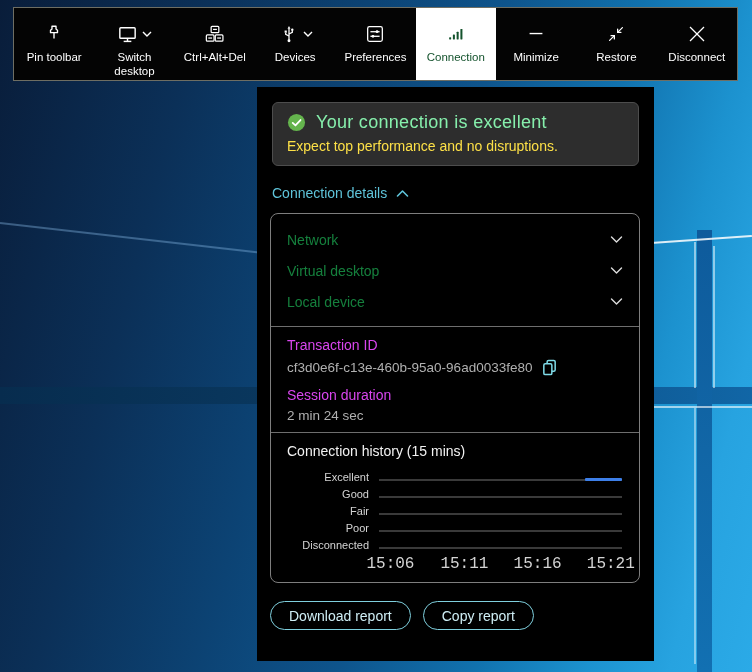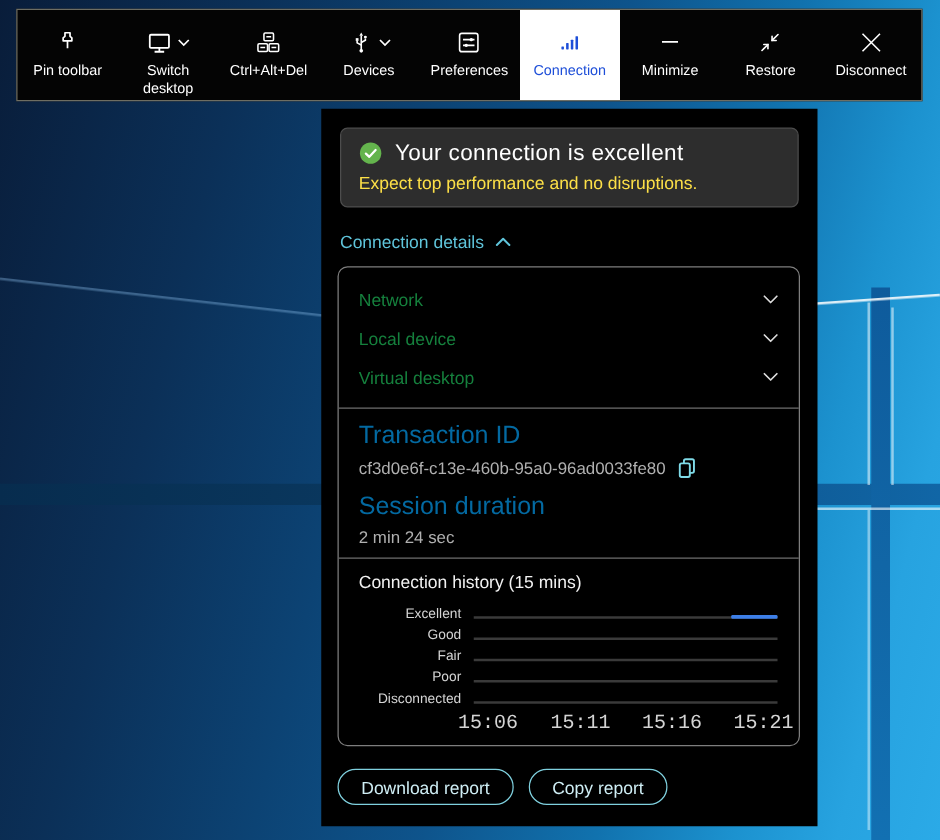--- a/index.html
+++ b/index.html
@@ -20,46 +20,46 @@
   .wp-line-v2 { left:713px; width:2px; top:246px; height:142px; opacity:.6; }
   .wp-line-v3 { left:694px; width:2px; top:408px; bottom:8px; opacity:.5; }
   .wp-beam { position:absolute; left:0; top:222px; width:270px; height:2px;
     background:rgba(140,190,235,.38); transform:rotate(6.5deg); transform-origin:left center; filter:blur(.5px); }
 
   
   .toolbar { position:absolute; left:13px; top:7px; width:725px; height:74px; z-index:10;
     background:#040404; border:1px solid #6e6e63; display:flex; }
   .tb-item { flex:1 1 0; display:flex; flex-direction:column; align-items:center;
     padding-top:9px; color:#fff; cursor:pointer; }
-  .tb-item.selected { background:#ffffff; color:#1d4ed8; }
+  .tb-item.selected { background:#ffffff; color:#14532d; }
   .tb-icon-row { height:34px; display:flex; align-items:center; justify-content:center; gap:3px; }
   .tb-label { font-size:11.5px; line-height:1.2; text-align:center; max-width:76px; }
   .tb-item svg { display:block; }
 
   
   .panel { position:absolute; left:257px; top:87px; width:397px; height:574px;
     background:#000; z-index:5; color:#f2f2f2; overflow:hidden; }
 
   .status-banner { margin:15px 15px 0; background:#2d2d2d; border:1px solid #4d4d4d;
     border-radius:6px; padding:9px 14px 11px; }
   .status-title-row { display:flex; align-items:center; gap:10px; }
-  .status-title { font-size:18px; color:#ffffff; letter-spacing:.3px; }
+  .status-title { font-size:18px; color:#86efac; letter-spacing:.3px; }
   .status-subtitle { margin-top:5px; font-size:14px; color:#fde047; }
 
   .details-toggle { margin:19px 15px 0; display:flex; align-items:center; gap:9px;
     color:#5fc4da; font-size:14px; cursor:pointer; width:max-content; }
 
   .details-box { margin:12px 14px 0 13px; border:1px solid #7e7e7e; border-radius:8px;
     padding:10px 16px 12px; }
   .acc-row { display:flex; align-items:center; justify-content:space-between;
     height:31px; cursor:pointer; }
   .acc-label { font-size:14px; color:#15803d; }
   .divider { border:0; height:1px; background:#6e6e6e; margin:9px -16px; }
 
-  .kv-label { font-size:20px; color:#0369a1; margin-top:10px; }
+  .kv-label { font-size:14px; color:#d946ef; margin-top:10px; }
   .kv-value { font-size:13.5px; color:#b0b0b0; margin-top:5px; display:flex; align-items:center; gap:9px; }
   .copy-btn { display:inline-flex; cursor:pointer; }
 
   .history-title { font-size:14px; color:#f2f2f2; margin-top:10px; }
   .chart { margin-top:8px; }
   .chart-row { position:relative; height:17px; }
   .chart-label { position:absolute; left:0; bottom:1px; width:82px; text-align:right;
     font-size:11px; color:#d4d4d4; white-space:nowrap; }
   .chart-track { position:absolute; left:92px; right:1px; bottom:3px; height:2px; background:#3a3a3a; }
   .chart-seg { position:absolute; top:-1px; height:3px; border-radius:1px; }
@@ -223,28 +223,28 @@
   <div class="details-box">
 
     <div class="acc-row">
       <span class="acc-label">Network</span>
       <svg width="13" height="9" viewBox="0 0 13 9" fill="none" stroke="#dcdcdc" stroke-width="1.4" stroke-linecap="round" stroke-linejoin="round">
         <polyline points="1.5,2 6.5,7 11.5,2"></polyline>
       </svg>
     </div>
 
     <div class="acc-row">
-      <span class="acc-label">Local device</span>
+      <span class="acc-label">Virtual desktop</span>
       <svg width="13" height="9" viewBox="0 0 13 9" fill="none" stroke="#dcdcdc" stroke-width="1.4" stroke-linecap="round" stroke-linejoin="round">
         <polyline points="1.5,2 6.5,7 11.5,2"></polyline>
       </svg>
     </div>
 
     <div class="acc-row">
-      <span class="acc-label">Virtual desktop</span>
+      <span class="acc-label">Local device</span>
       <svg width="13" height="9" viewBox="0 0 13 9" fill="none" stroke="#dcdcdc" stroke-width="1.4" stroke-linecap="round" stroke-linejoin="round">
         <polyline points="1.5,2 6.5,7 11.5,2"></polyline>
       </svg>
     </div>
 
     <hr class="divider">
 
     <div class="kv-label">Transaction ID</div>
     <div class="kv-value">
       <span>cf3d0e6f-c13e-460b-95a0-96ad0033fe80</span>

